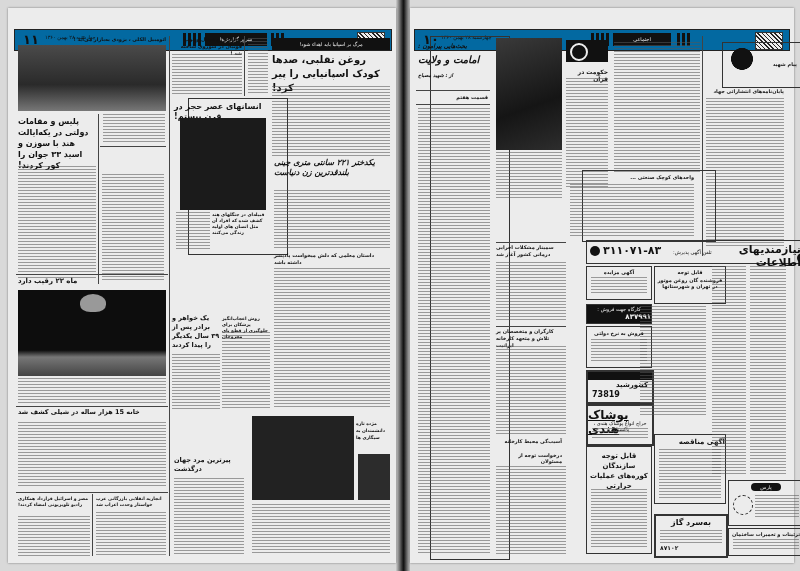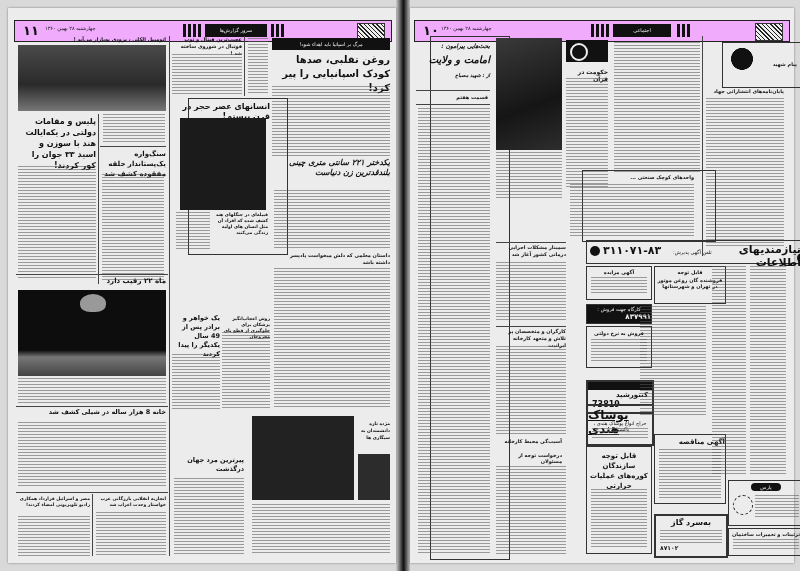--- a/index.html
+++ b/index.html
@@ -2,31 +2,31 @@
 <html><head>
 <meta charset="utf-8">
 <style>
   html,body{margin:0;padding:0;}
   body{width:800px;height:571px;background:#d9d9d9;position:relative;overflow:hidden;font-family:"DejaVu Sans",sans-serif;color:#111;}
   .page{position:absolute;top:8px;height:555px;background:#ececec;box-shadow:0 0 2px #777;}
   #page-left{left:8px;width:388px;}
   #page-right{left:410px;width:384px;}
   .gutter{position:absolute;left:396px;top:0;width:14px;height:571px;background:linear-gradient(90deg,#cfcfcf,#2a2a2a 45%,#111 55%,#bdbdbd);}
   .abs{position:absolute;}
-  .masthead{position:absolute;top:12px;height:20px;border:1.5px solid #222;background:#f0abfc;}
+  .masthead{position:absolute;top:21px;height:20px;border:1.5px solid #222;background:#0369a1;}
   .pnum{font:bold 13px "DejaVu Sans",sans-serif;position:absolute;top:2px;}
   .date{font-size:5px;line-height:6px;position:absolute;top:4px;direction:rtl;}
   .bars{position:absolute;top:3px;height:13px;display:flex;gap:2px;}
   .bars span{display:block;width:3px;background:#111;}
   .section-tag{position:absolute;top:3px;height:13px;background:#111;color:#eee;font-size:5px;line-height:13px;text-align:center;}
   .logo{position:absolute;top:2px;width:26px;height:16px;border:1px solid #333;background:repeating-linear-gradient(45deg,#222 0 1px,#eee 1px 3px);}
   .box{position:absolute;border:1px solid #333;margin-left:16px;}
   .rule-v{position:absolute;width:1px;background:#444;}
   .rule-h{position:absolute;height:1px;background:#444;}
-  .hl{position:absolute;direction:rtl;text-align:right;font-weight:bold;color:#111;font-family:"DejaVu Sans",sans-serif;}
+  .hl{position:absolute;direction:rtl;text-align:left;font-weight:bold;color:#111;font-family:"DejaVu Sans",sans-serif;}
   .sub{position:absolute;direction:rtl;font-size:5px;font-weight:bold;text-align:right;}
   .txt{position:absolute;background:repeating-linear-gradient(180deg,#555 0 1px,transparent 1px 3px);opacity:.55;}
   .photo{position:absolute;background:#1b1b1b;}
   .ad-dark{background:#111;color:#f1f1f1;}
   .small{font-size:5px;}
 </style>
 </head>
 <body>
 
 <div class="gutter"></div>
@@ -52,21 +52,20 @@
 
   <div class="sub" style="left:10px;top:28px;width:148px;">اتومبیل الکلی ، بزودی به‌بازار می‌آید !</div>
   <div class="photo" style="left:10px;top:37px;width:148px;height:66px;background:linear-gradient(180deg,#4a4a4a,#2a2a2a 60%,#777);"></div>
   <div class="txt" style="left:95px;top:106px;width:62px;height:30px;"></div>
   <div class="rule-v" style="left:90px;top:106px;height:170px;"></div>
 
   <div class="hl" style="left:10px;top:108px;width:78px;font-size:8px;line-height:11px;">پلیس و مقامات دولتی در یکه‌ایالت هند با سوزن و اسید ۳۳ جوان را کور کردند!</div>
   <div class="txt" style="left:10px;top:158px;width:78px;height:112px;"></div>
 
   <div class="rule-h" style="left:92px;top:138px;width:66px;"></div>
-  <div class="hl" style="left:92px;top:141px;width:66px;font-size:7px;line-height:10px;">سنگ‌واره یک‌پستاندار حلقه مفقوده کشف شد</div>
   <div class="txt" style="left:94px;top:166px;width:62px;height:106px;"></div>
 
   <div class="rule-v" style="left:161px;top:28px;height:520px;"></div>
 
   <div class="hl" style="left:164px;top:28px;width:70px;font-size:5px;line-height:7px;text-align:right;">عجیب‌ترین فینال و توپ فوتبال در شوروی ساخته شد !</div>
   <div class="txt" style="left:164px;top:46px;width:70px;height:40px;"></div>
   <div class="rule-v" style="left:236px;top:28px;height:60px;"></div>
   <div class="txt" style="left:240px;top:30px;width:20px;height:56px;"></div>
 
   <div class="abs ad-dark small" style="left:264px;top:30px;width:118px;height:12px;line-height:12px;text-align:center;direction:rtl;">مرگ بر اسپانیا باید اهداء شود!</div>
@@ -84,27 +83,27 @@
   <div class="hl" style="left:266px;top:244px;width:116px;font-size:5px;line-height:7px;">داستان معلمی که دلش میخواست پادپسر داشته باشد</div>
   <div class="txt" style="left:266px;top:260px;width:116px;height:140px;"></div>
 
   <div class="rule-h" style="left:8px;top:266px;width:152px;"></div>
   <div class="hl" style="left:10px;top:268px;width:148px;font-size:7px;line-height:10px;">ماه ۲۲ رقیب دارد</div>
   <div class="photo" style="left:10px;top:282px;width:148px;height:86px;background:linear-gradient(180deg,#0d0d0d 70%,#777 78%,#444);">
     <div class="abs" style="left:62px;top:4px;width:26px;height:18px;border-radius:50% 50% 40% 40%;background:#999;"></div>
   </div>
   <div class="txt" style="left:10px;top:370px;width:148px;height:26px;"></div>
 
-  <div class="hl" style="left:164px;top:306px;width:48px;font-size:6.5px;line-height:9px;">یک خواهر و برادر پس از 49 سال یکدیگر را پیدا کردند</div>
+  <div class="hl" style="left:164px;top:306px;width:48px;font-size:6.5px;line-height:9px;">یک خواهر و برادر پس از ۳۹ سال یکدیگر را پیدا کردند</div>
   <div class="txt" style="left:164px;top:346px;width:48px;height:56px;"></div>
   <div class="hl" style="left:214px;top:308px;width:48px;font-size:4.5px;line-height:6px;">روش اعجاب‌انگیز پزشکان برای جلوگیری از قطع پای مجروحان</div>
   <div class="txt" style="left:214px;top:324px;width:48px;height:78px;"></div>
 
   <div class="rule-h" style="left:8px;top:398px;width:152px;"></div>
-  <div class="hl" style="left:10px;top:400px;width:148px;font-size:6.5px;line-height:9px;">خانه 8 هزار ساله در شیلی کشف شد</div>
+  <div class="hl" style="left:10px;top:400px;width:148px;font-size:6.5px;line-height:9px;">خانه 15 هزار ساله در شیلی کشف شد</div>
   <div class="txt" style="left:10px;top:414px;width:148px;height:66px;"></div>
 
   <div class="hl" style="left:166px;top:448px;width:70px;font-size:6.5px;line-height:9px;">پیرترین مرد جهان درگذشت</div>
   <div class="txt" style="left:166px;top:470px;width:70px;height:76px;"></div>
 
   <div class="photo" style="left:244px;top:408px;width:102px;height:84px;background:#222;"></div>
   <div class="hl" style="left:348px;top:412px;width:34px;font-size:4.5px;line-height:7px;">مژده تازه دانشمندان به سیگاری ها</div>
   <div class="photo" style="left:350px;top:446px;width:32px;height:46px;background:#2c2c2c;"></div>
   <div class="txt" style="left:244px;top:496px;width:138px;height:50px;"></div>
 
@@ -191,21 +190,21 @@
     <div class="txt" style="left:4px;top:10px;width:56px;height:18px;"></div>
   </div>
   <div class="box ad-dark" style="left:160px;top:296px;width:64px;height:18px;">
     <div class="abs small" style="left:0;top:1px;width:64px;text-align:center;direction:rtl;">کارگاه جهت فروش :</div>
     <div class="abs" style="left:0;top:8px;width:64px;text-align:right;font-size:7px;font-weight:bold;">۸۳۷۹۹۱</div>
   </div>
   <div class="box" style="left:160px;top:318px;width:64px;height:40px;">
     <div class="abs small" style="left:0;top:3px;width:64px;text-align:center;direction:rtl;font-weight:bold;">فروش به نرخ دولتی</div>
     <div class="txt" style="left:4px;top:12px;width:56px;height:24px;"></div>
   </div>
-  <div class="box" style="left:160px;top:372px;width:64px;height:30px;border-width:2px;">
+  <div class="box" style="left:160px;top:362px;width:64px;height:30px;border-width:2px;">
     <div class="abs ad-dark" style="left:0;top:0;width:64px;height:8px;"></div>
     <div class="abs" style="right:4px;top:9px;font-size:7px;font-weight:bold;direction:rtl;">کنتورشید</div>
     <div class="abs" style="left:4px;top:18px;font-size:8px;font-weight:bold;">73819</div>
   </div>
   <div class="box" style="left:160px;top:396px;width:64px;height:38px;border-width:2px;">
     <div class="abs" style="left:0;top:2px;width:64px;text-align:left;font-size:12px;font-weight:bold;direction:rtl;text-decoration:underline;">پوشاک هندی</div>
     <div class="abs small" style="left:2px;top:14px;width:60px;text-align:center;direction:rtl;">حراج انواع پوشاک هندی ، پاکستانی</div>
     <div class="txt" style="left:4px;top:22px;width:56px;height:12px;"></div>
   </div>
   <div class="box" style="left:160px;top:438px;width:64px;height:106px;">

